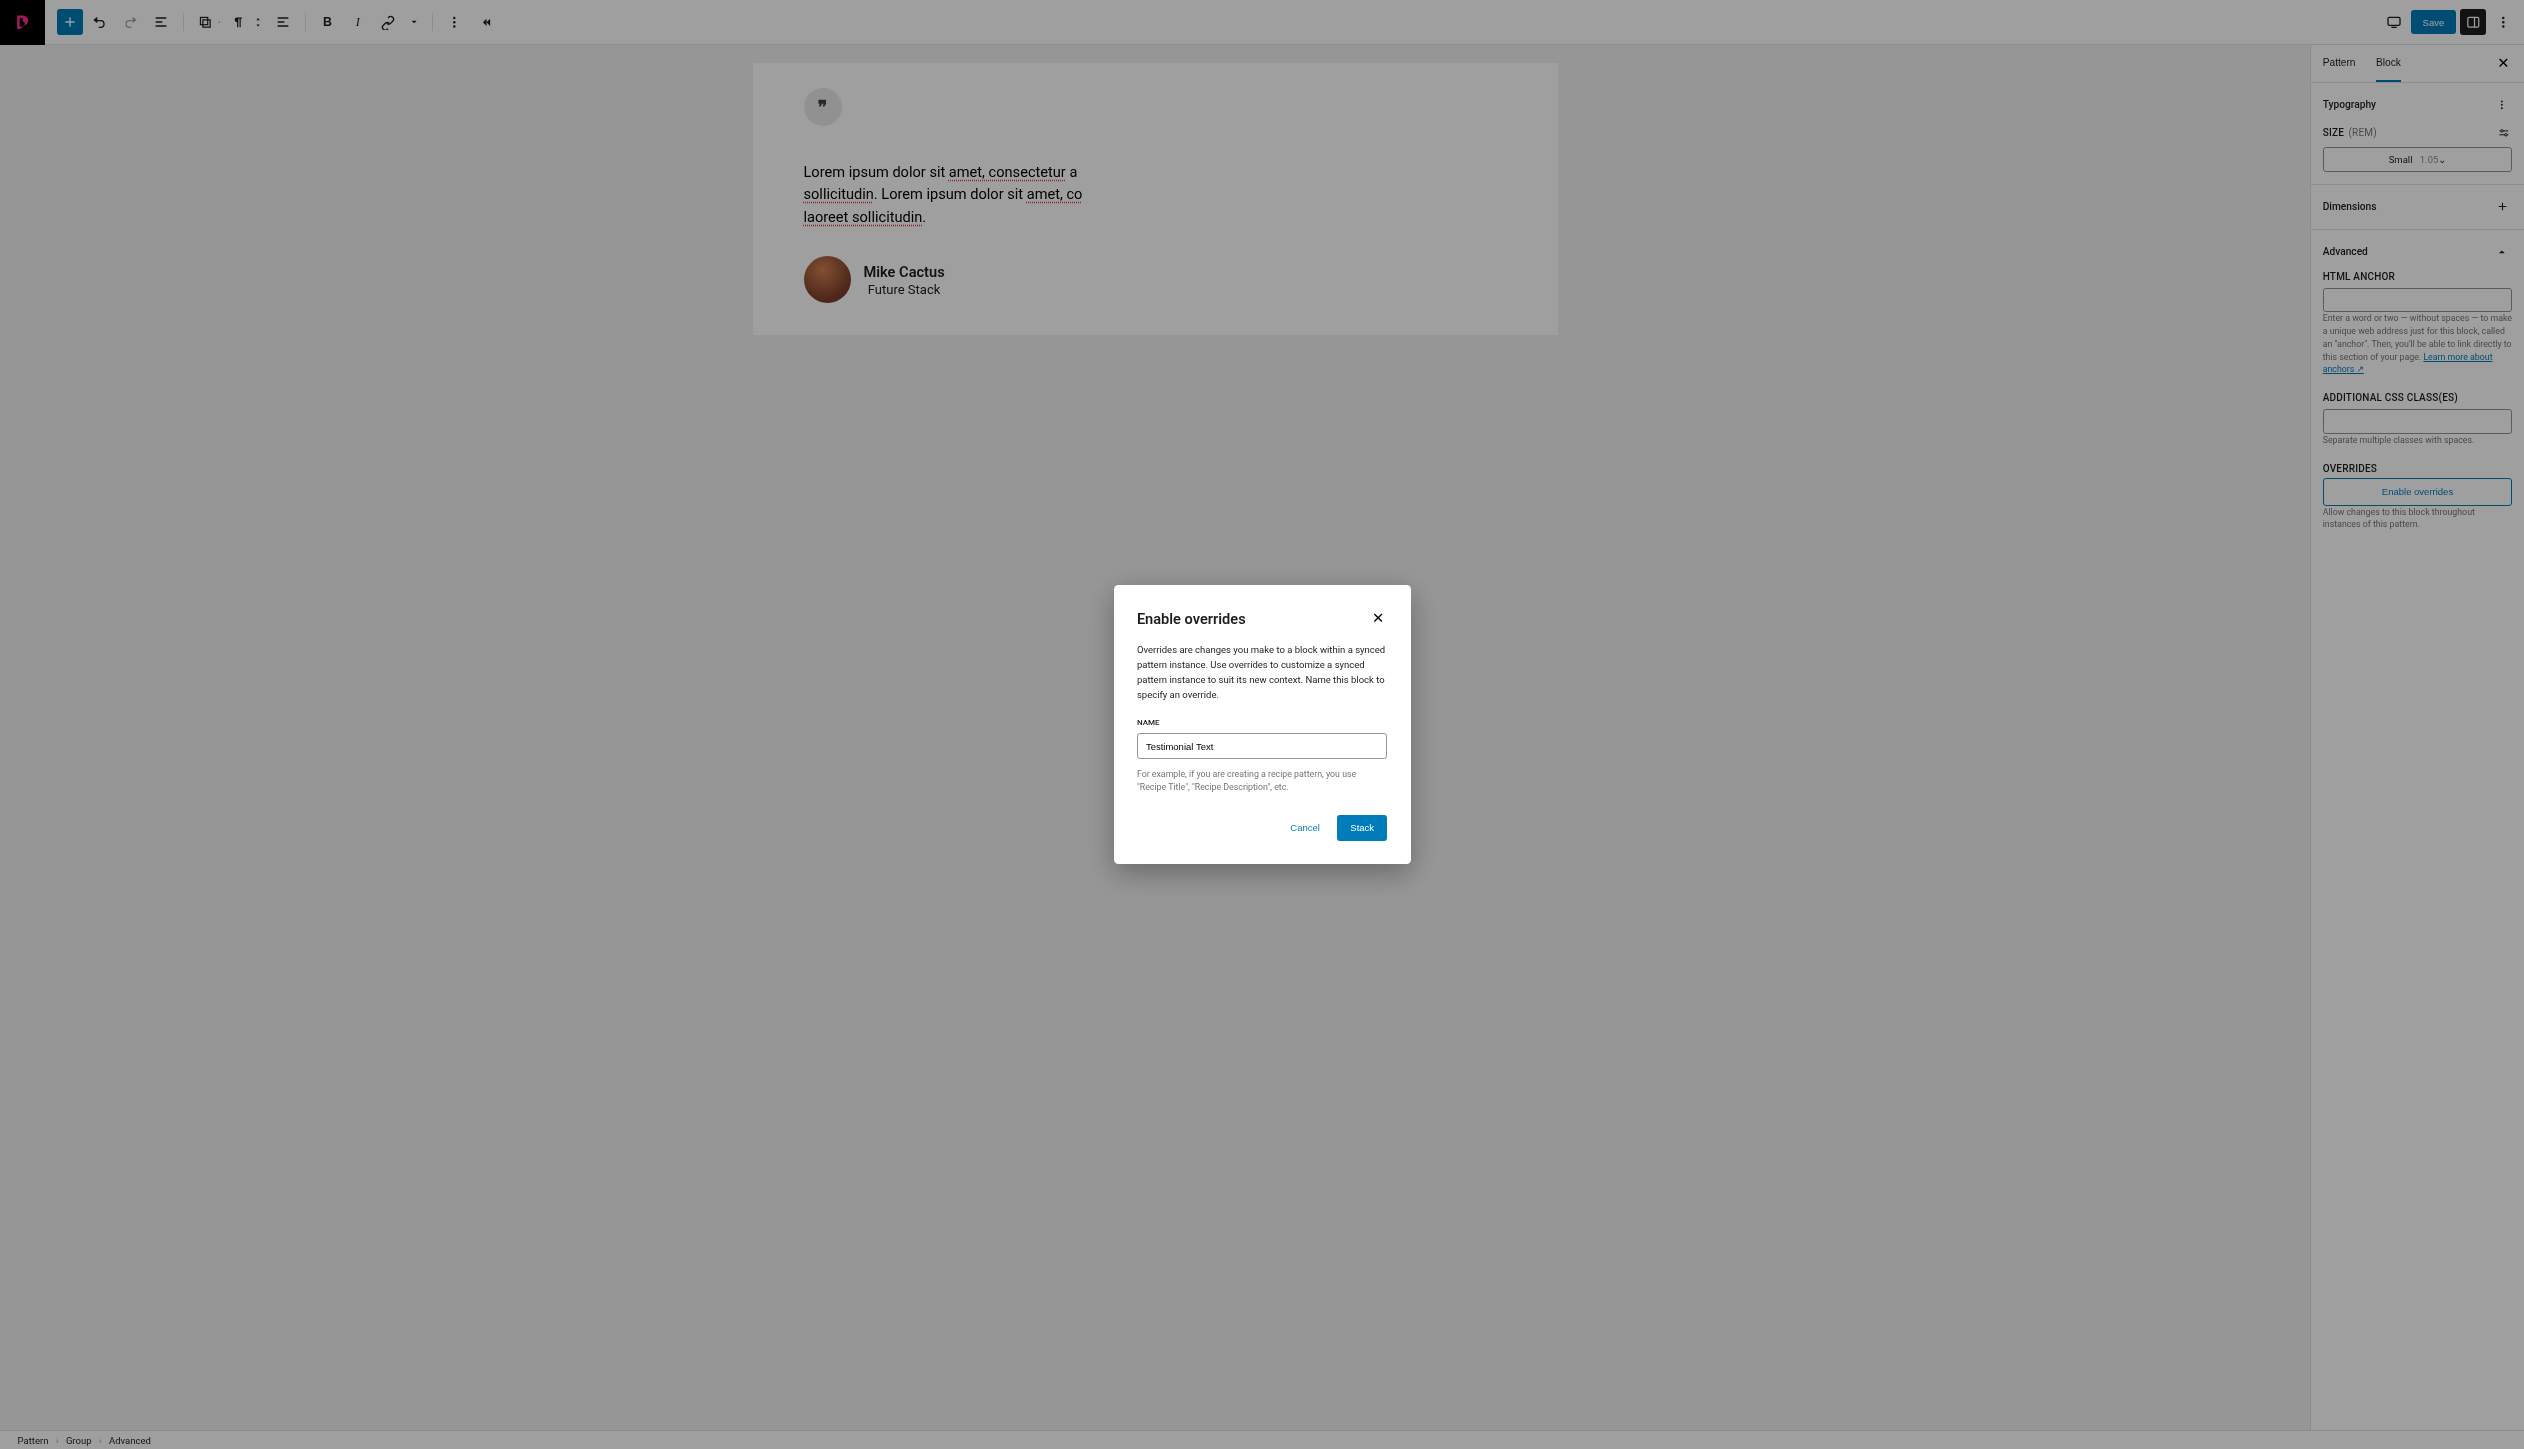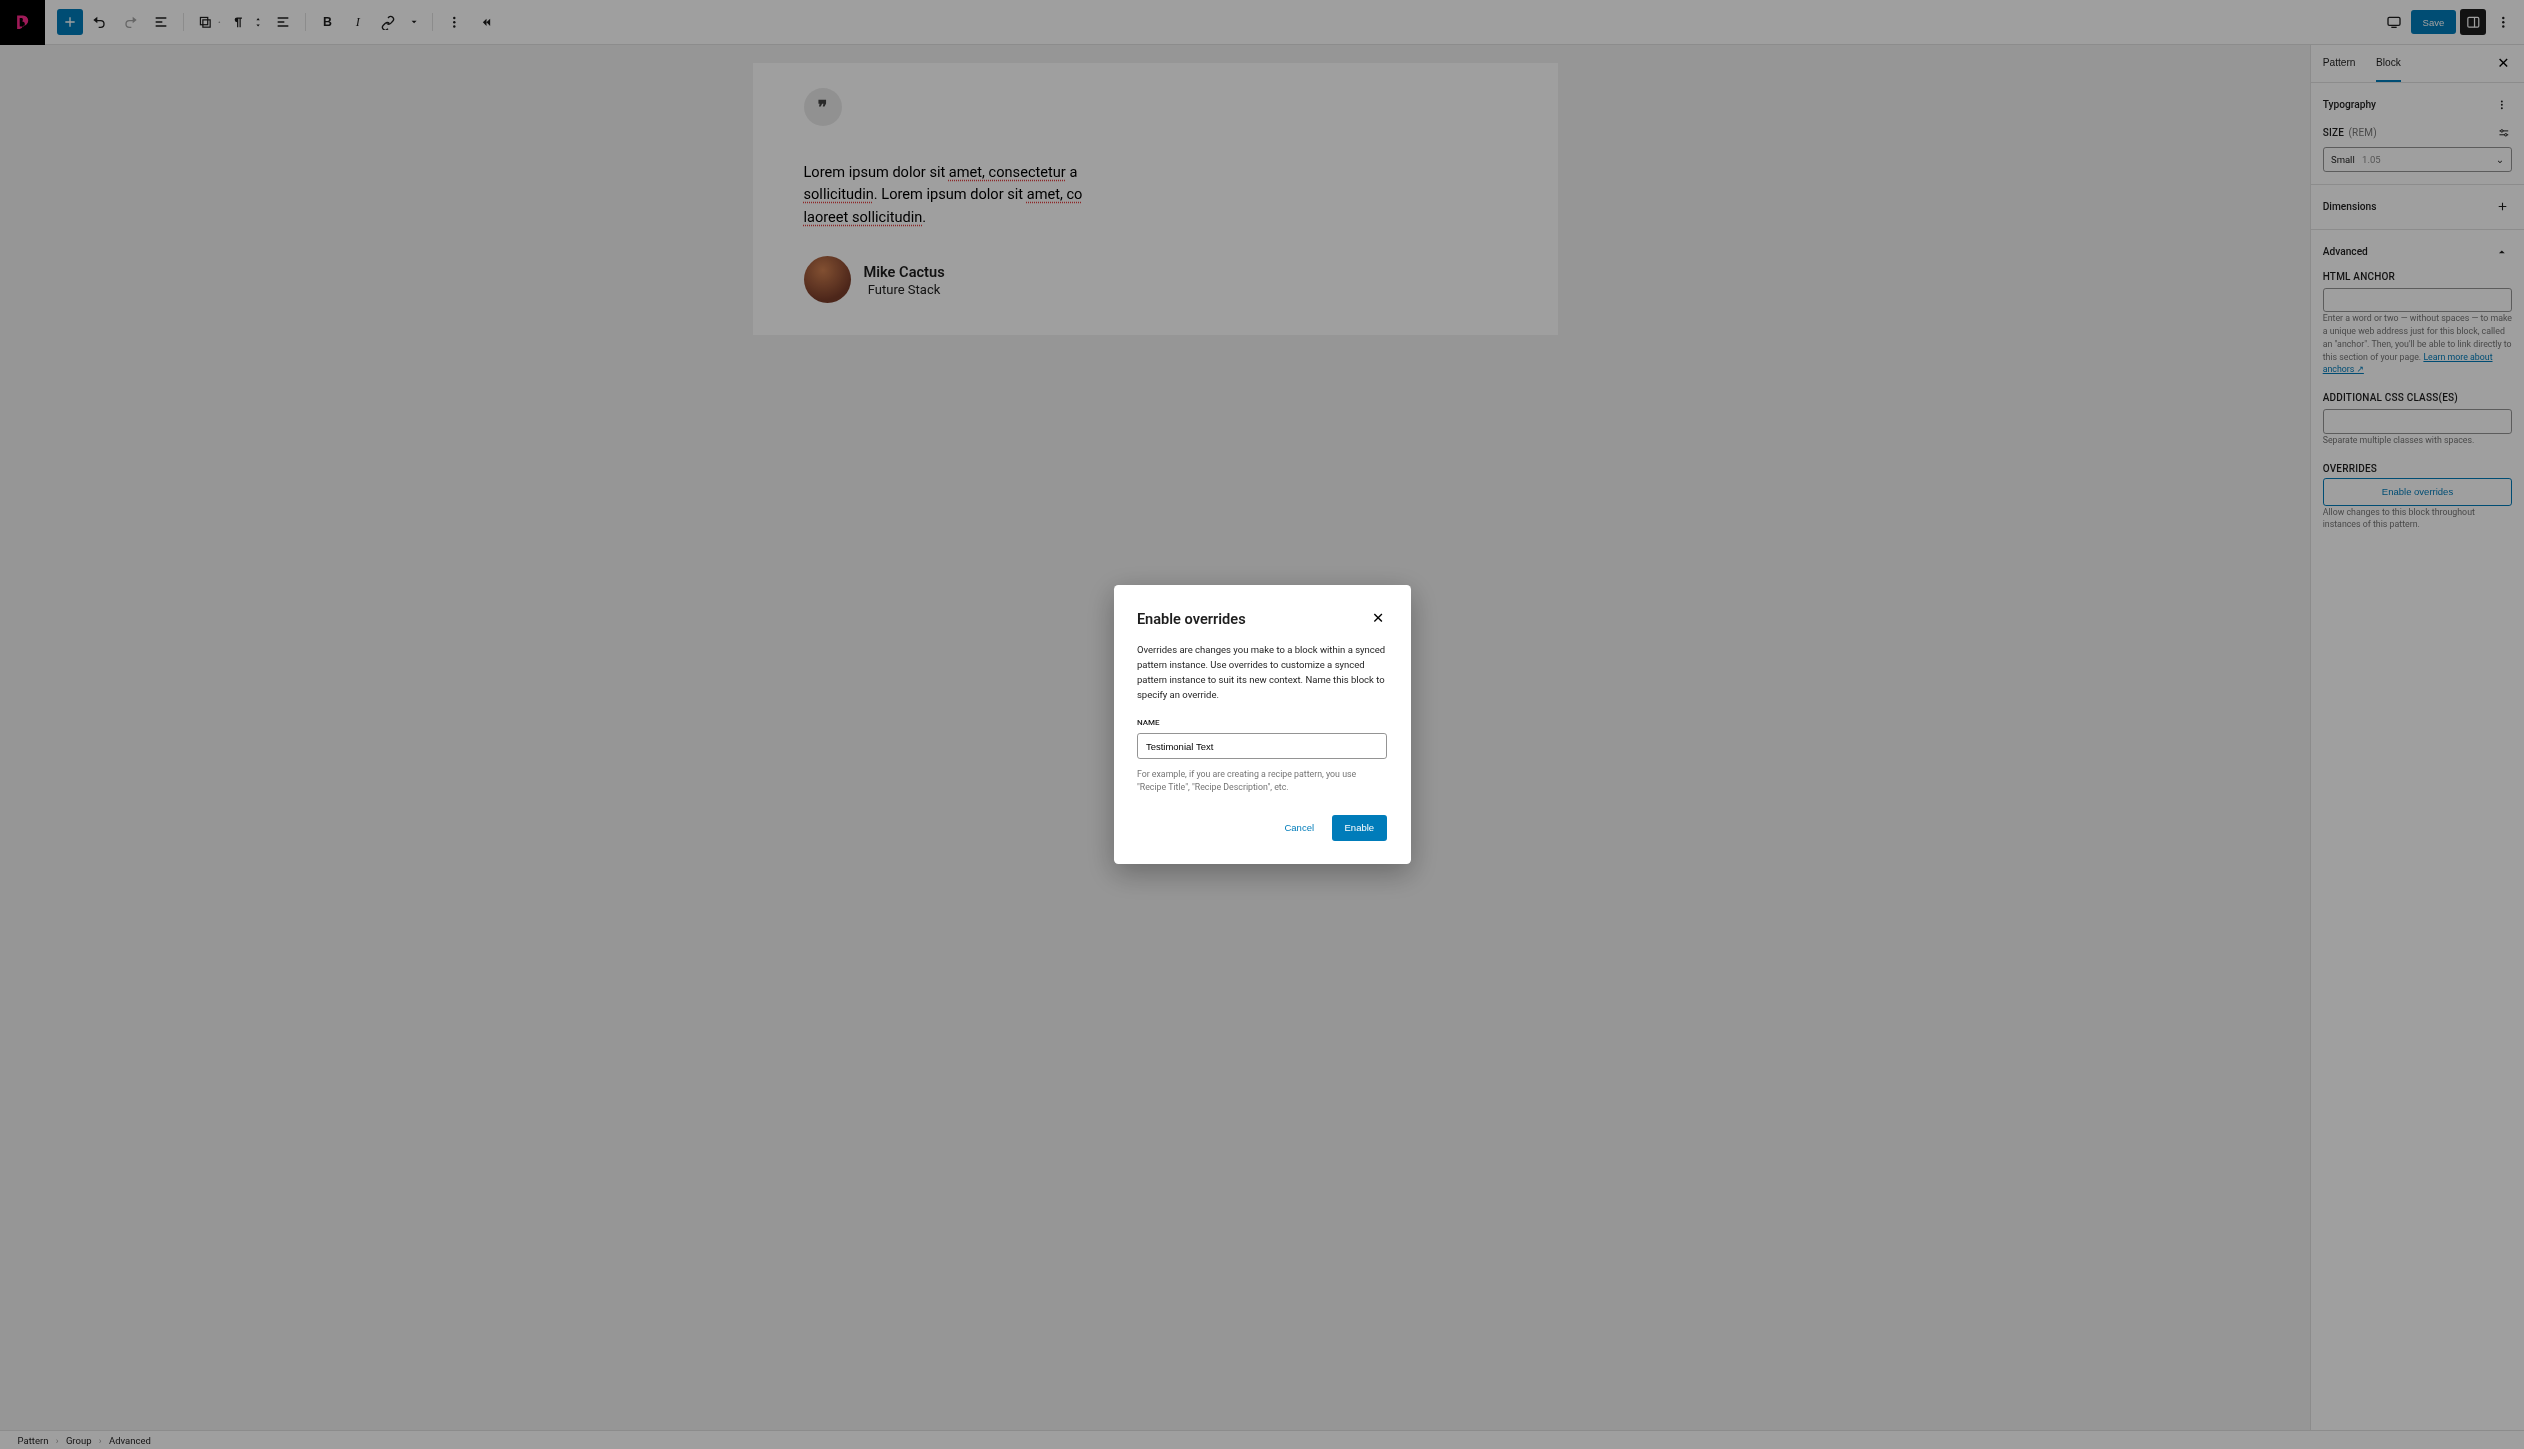--- a/index.html
+++ b/index.html
@@ -29,21 +29,21 @@
 .tabs { display: flex; border-bottom: 0.7px solid #e0e0e0; padding: 0 11.7px; align-items:center; height:38px; }
 .tab { padding: 0 0 0 0; margin-right:20.5px; background: none; border: none; font-size: 10.2px; cursor: pointer; color: #1e1e1e; height:100%; display:flex; align-items:center; border-bottom: 2.2px solid transparent; }
 .tab.active { border-bottom-color: #007cba; font-weight: 500; }
 .tabs .close { margin-left:auto; }
 .panel { border-bottom: 0.7px solid #e0e0e0; padding: 11.7px; }
 .panel-header { display: flex; align-items: center; justify-content: space-between; font-size: 10.2px; font-weight: 500; }
 .panel-body { margin-top: 8.8px; }
 .field-label { font-size: 10px; text-transform: uppercase; color: #1e1e1e; font-weight: 500; letter-spacing: 0.2px; display:flex; align-items:center; gap:4.4px; }
 .field-label .unit { color: #777; font-weight:400;}
 .size-row { display:flex; align-items:center; justify-content:space-between; margin-top:2.9px; margin-bottom:5.9px;}
-.select { width: 100%; border: 0.7px solid #949494; border-radius: 2.9px; padding: 5.9px 7.3px; font-size: 9.5px; display: flex; align-items: center; justify-content: space-between; margin-top:2.9px; }
+.select { width: 100%; border: 0.7px solid #949494; border-radius: 2.9px; padding: 5.9px 7.3px; font-size: 9.5px; display: flex; align-items: center; justify-content: center; margin-top:2.9px; }
 .select .val { color: #1e1e1e; }
 .select .num { color: #888; margin-left:7.3px;}
 .text-input { width: 100%; border: 0.7px solid #949494; border-radius: 2.9px; padding: 5.9px 7.3px; font-size: 9.5px; }
 .help { font-size: 8.8px; color: #757575; margin-top: 0; line-height:1.45;}
 .help a { color: #007cba; text-decoration:underline; }
 .sec-btn { width: 100%; border: 0.7px solid #007cba; color: #007cba; background: #fff; padding: 7.3px; border-radius: 2.9px; cursor: pointer; font-size: 9.5px; margin-top:4.4px; }
 .breadcrumb { height: 19px; background: #fff; border-top: 0.7px solid #e0e0e0; display: flex; align-items: center; padding: 0 17.6px; font-size: 9.5px; gap: 7.3px; }
 .breadcrumb .sep { color: #999; }
 .modal-overlay { position: fixed; inset: 0; background: rgba(0,0,0,0.35); display: flex; align-items: center; justify-content: center; z-index: 100; }
 .modal { background: #fff; border-radius: 4.4px; width: 297px; padding: 23.4px; box-shadow: 0 8.8px 29px rgba(0,0,0,0.3); }
@@ -279,17 +279,17 @@
     <div class="modal-head">
       <h2 class="modal-title">Enable overrides</h2>
       <button class="close-x">✕</button>
     </div>
     <p class="modal-desc">Overrides are changes you make to a block within a synced pattern instance. Use overrides to customize a synced pattern instance to suit its new context. Name this block to specify an override.</p>
     <label class="modal-label">Name</label>
     <input class="modal-input" value="Testimonial Text" style="">
     <p class="modal-hint">For example, if you are creating a recipe pattern, you use "Recipe Title", "Recipe Description", etc.</p>
     <div class="modal-actions">
       <button class="btn-cancel">Cancel</button>
-      <button class="btn-enable">Enable</button>
+      <button class="btn-enable">Stack</button>
     </div>
   </div>
 </div>
 
 
 </body></html>

